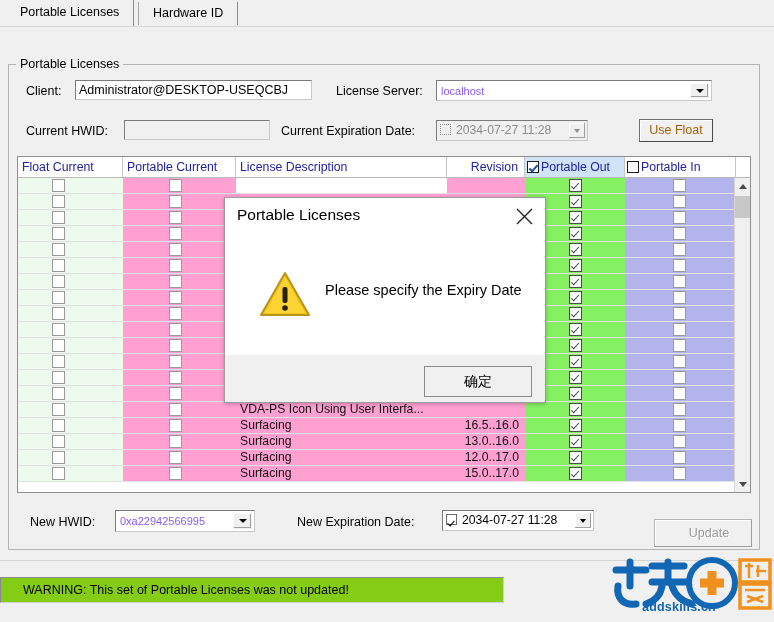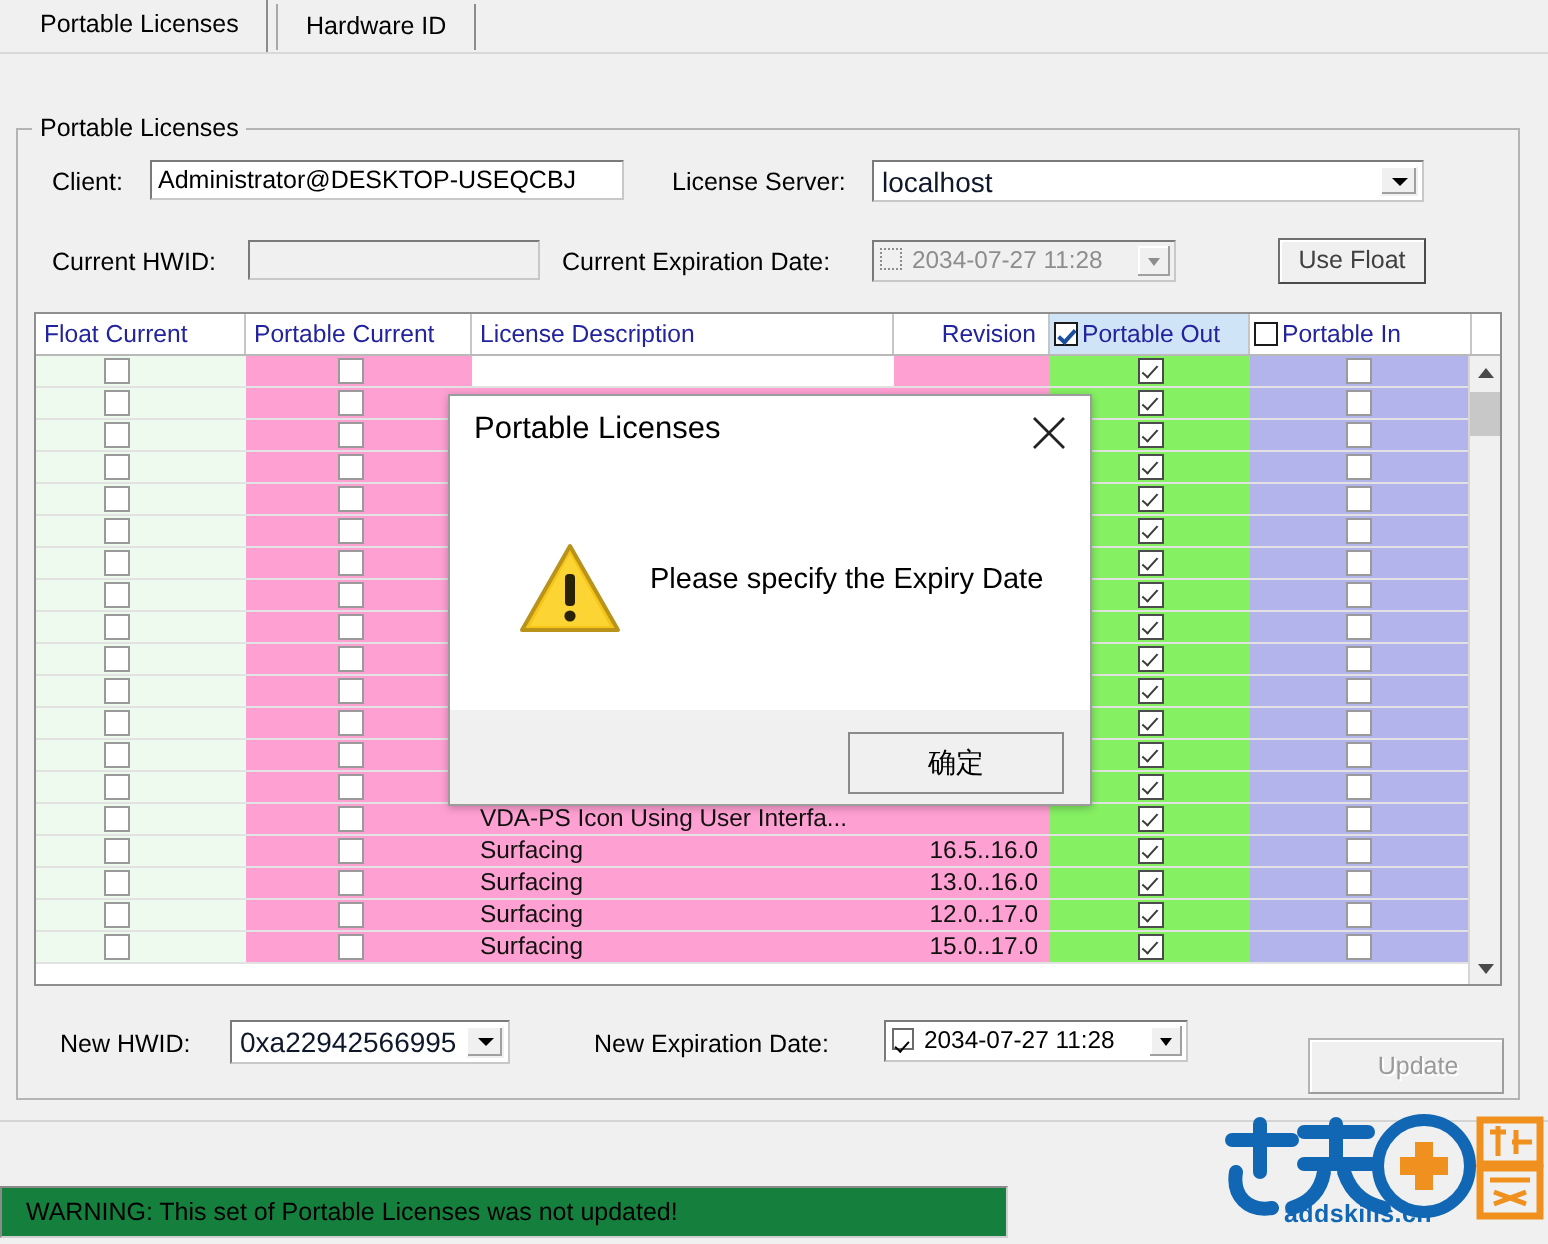--- a/index.html
+++ b/index.html
@@ -99,22 +99,22 @@
   .tbox.disabled { background: #f0f0f0; color: #6d6d6d; }
 
   
   .combo {
     position: absolute;
     box-sizing: border-box;
     border: 1px solid #7a7a7a;
     border-right-color: #c8c8c8;
     border-bottom-color: #c8c8c8;
     background: #ffffff;
-    font-size: 14px;
-    color: #0f172a;
+    font-size: 11px;
+    color: #8b5cf6;
     overflow: hidden;
     white-space: nowrap;
   }
   .combo .ctext {
     position: absolute;
     left: 4px; top: 0;
     line-height: 20px;
   }
   .combo .carrow {
     position: absolute;
@@ -174,21 +174,21 @@
   .btn {
     position: absolute;
     box-sizing: border-box;
     background: #f0f0f0;
     border: 1px solid #707070;
     border-right-color: #4a4a4a;
     border-bottom-color: #4a4a4a;
     box-shadow: inset 1px 1px 0 #ffffff;
     font-family: "Liberation Sans", sans-serif;
     font-size: 12.5px;
-    color: #404040;
+    color: #a16207;
     text-align: center;
     white-space: nowrap;
     cursor: default;
   }
   .btn.disabled { color: #9a9a9a; text-shadow: 1px 1px 0 #ffffff;
      border-color:#b4b4b4; border-right-color:#9d9d9d; border-bottom-color:#9d9d9d; }
 
   
   #grid {
     position: absolute;
@@ -292,27 +292,27 @@
     background: #c8c8c8;
   }
 
   
   #statusbar {
     position: absolute; left: 0; top: 560px; width: 774px; height: 62px;
     background: #f0f0f0;
     border-top: 1px solid #d4d4d4;
   }
   #statusfield {
-    position: absolute; left: 0; top: 32px; width: 504px; height: 26px;
+    position: absolute; left: 0; top: 16px; width: 504px; height: 26px;
     border: 1px solid #8a8a8a;
     border-right-color: #cfcfcf; border-bottom-color: #cfcfcf;
-    background: #15803d;
+    background: #84cc16;
     box-sizing: border-box;
     line-height: 24px;
-    padding-left: 12px;
+    padding-left: 22px;
     font-size: 12.5px;
     color: #000;
     white-space: nowrap;
     overflow: hidden;
   }
 
   
   #watermark {
     position: absolute;
     left: 606px; top: 556px;

